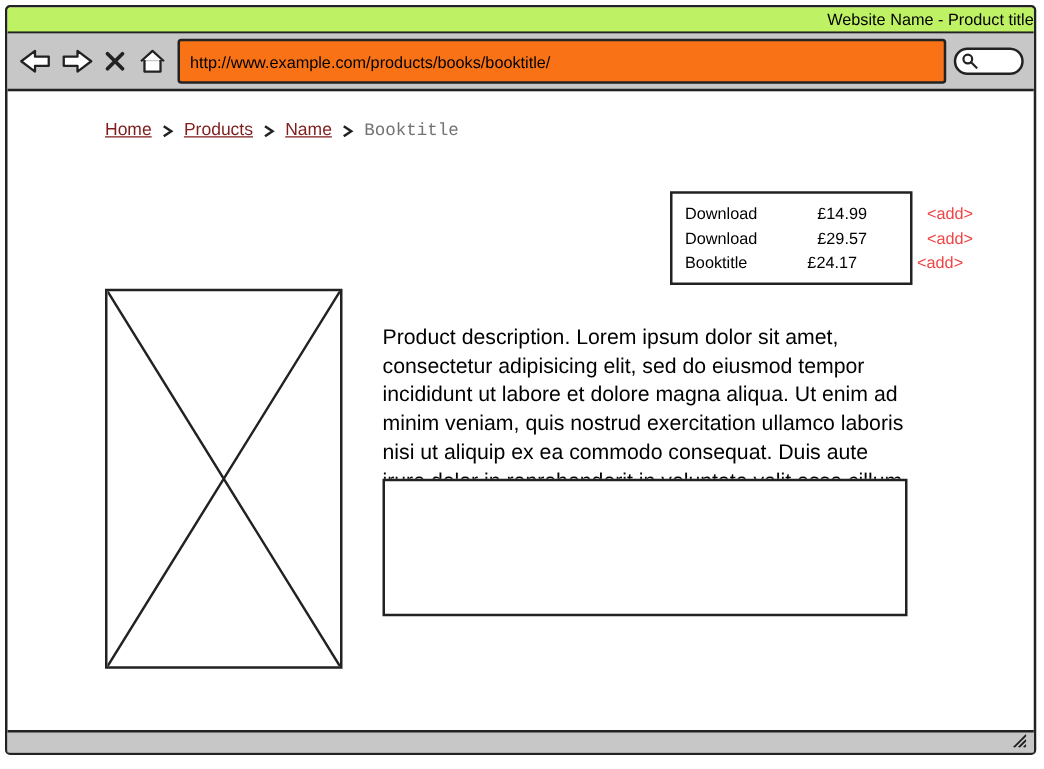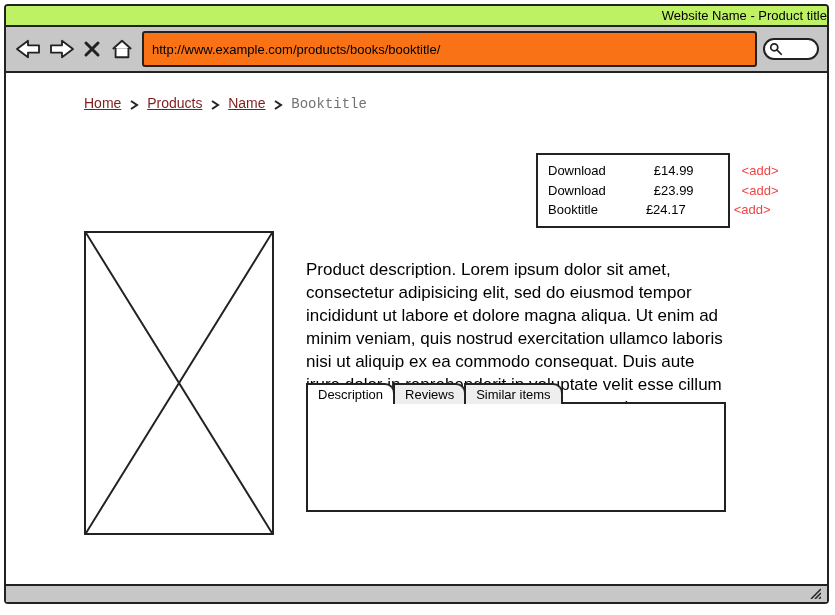--- a/index.html
+++ b/index.html
@@ -221,44 +221,39 @@
 
 
     <div class="price-box">
       <div class="price-row">
         <span class="pname">Download</span>
         <span class="pprice">£14.99</span>
         <span class="padd">&lt;add&gt;</span>
       </div>
       <div class="price-row">
         <span class="pname">Download</span>
-        <span class="pprice">£23.99</span>
+        <span class="pprice">£29.57</span>
         <span class="padd">&lt;add&gt;</span>
       </div>
       <div class="price-row">
         <span class="pname">Booktitle</span>
         <span class="pprice">£24.17</span>
         <span class="padd">&lt;add&gt;</span>
       </div>
     </div>
 
     <div class="image-box">
       <svg viewBox="0 0 190 304" preserveAspectRatio="none">
           <path d="M0 0 L190 304 M190 0 L0 304" stroke="#222" stroke-width="2"></path>
         </svg>
     </div>
 
     <div class="description">Product description. Lorem ipsum dolor sit amet, consectetur adipisicing elit, sed do eiusmod tempor incididunt ut labore et dolore magna aliqua. Ut enim ad minim veniam, quis nostrud exercitation ullamco laboris nisi ut aliquip ex ea commodo consequat. Duis aute irure dolor in reprehenderit in voluptate velit esse cillum dolore eu fugiat nulla pariatur. Excepteur sint occaecat cupidatat non proident, sunt in culpa qui officia deserunt mollit</div>
 
     <div class="tabs-area">
-      <div class="tabs">
-        <div class="tab active">Description</div>
-        <div class="tab">Reviews</div>
-        <div class="tab">Similar items</div>
-      </div>
       <div class="tab-panel"></div>
     </div>
 
   </div>
 
   <div class="statusbar">
     <span class="resize-grip">
       <svg viewBox="0 0 12 12">
           <path d="M2 12 L12 2 M6 12 L12 6 M10 12 L12 10" stroke="#222" stroke-width="1.5"></path>
         </svg>

